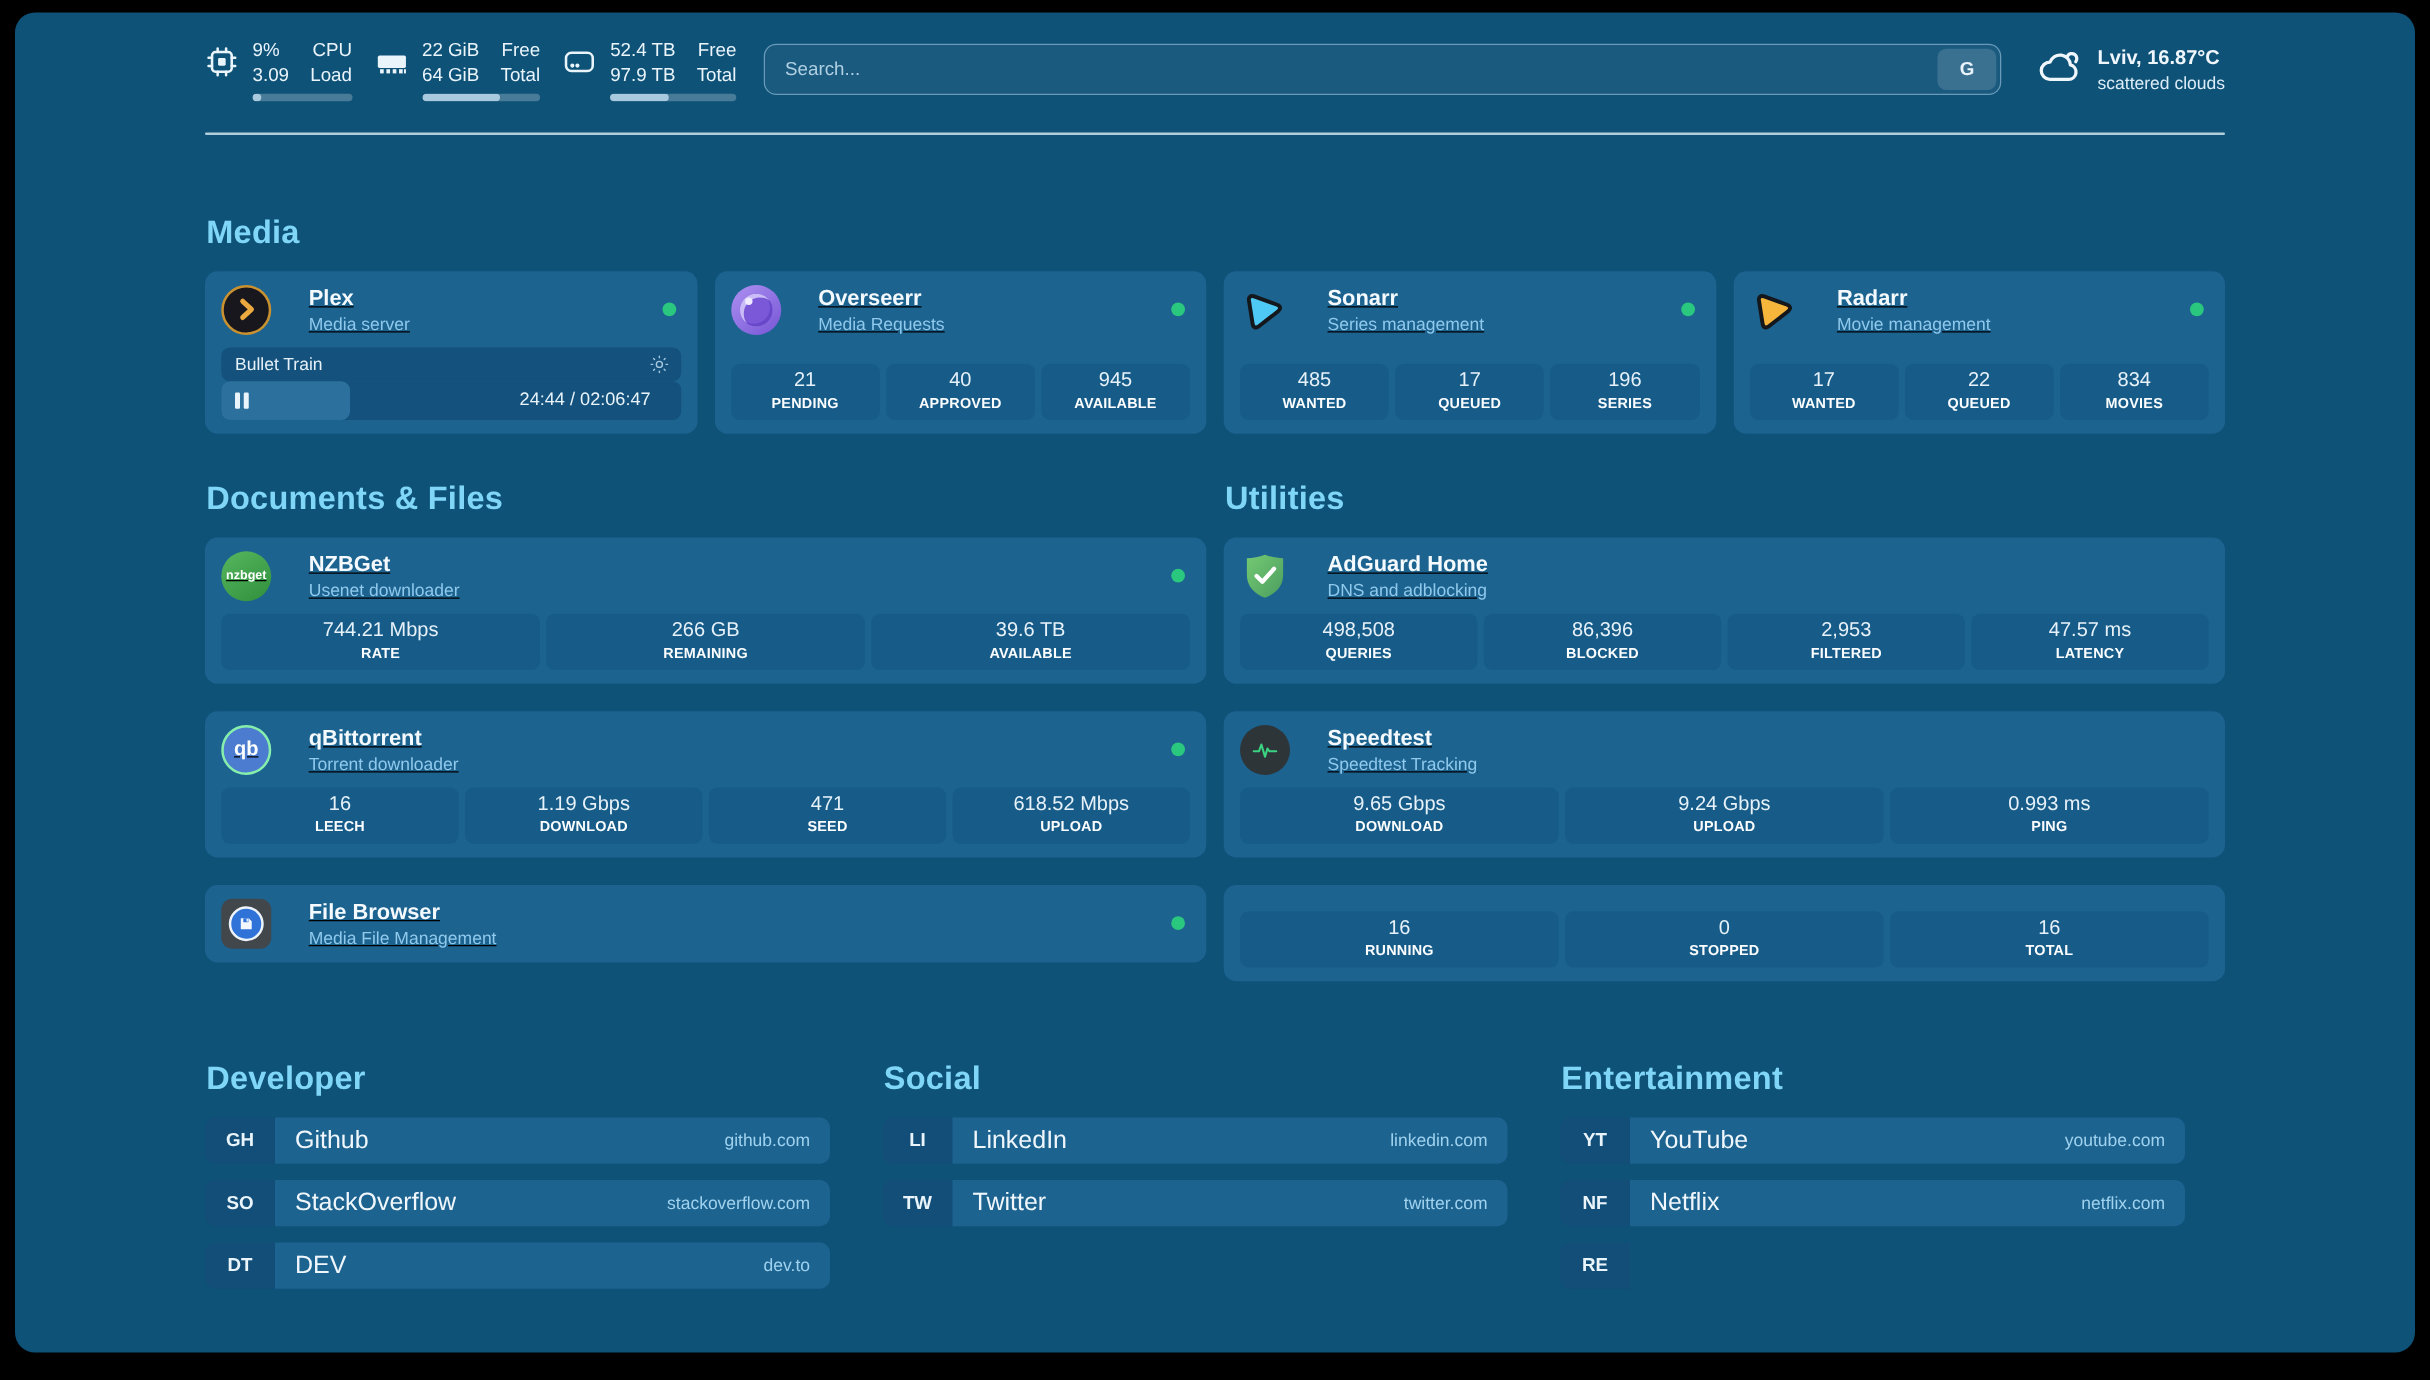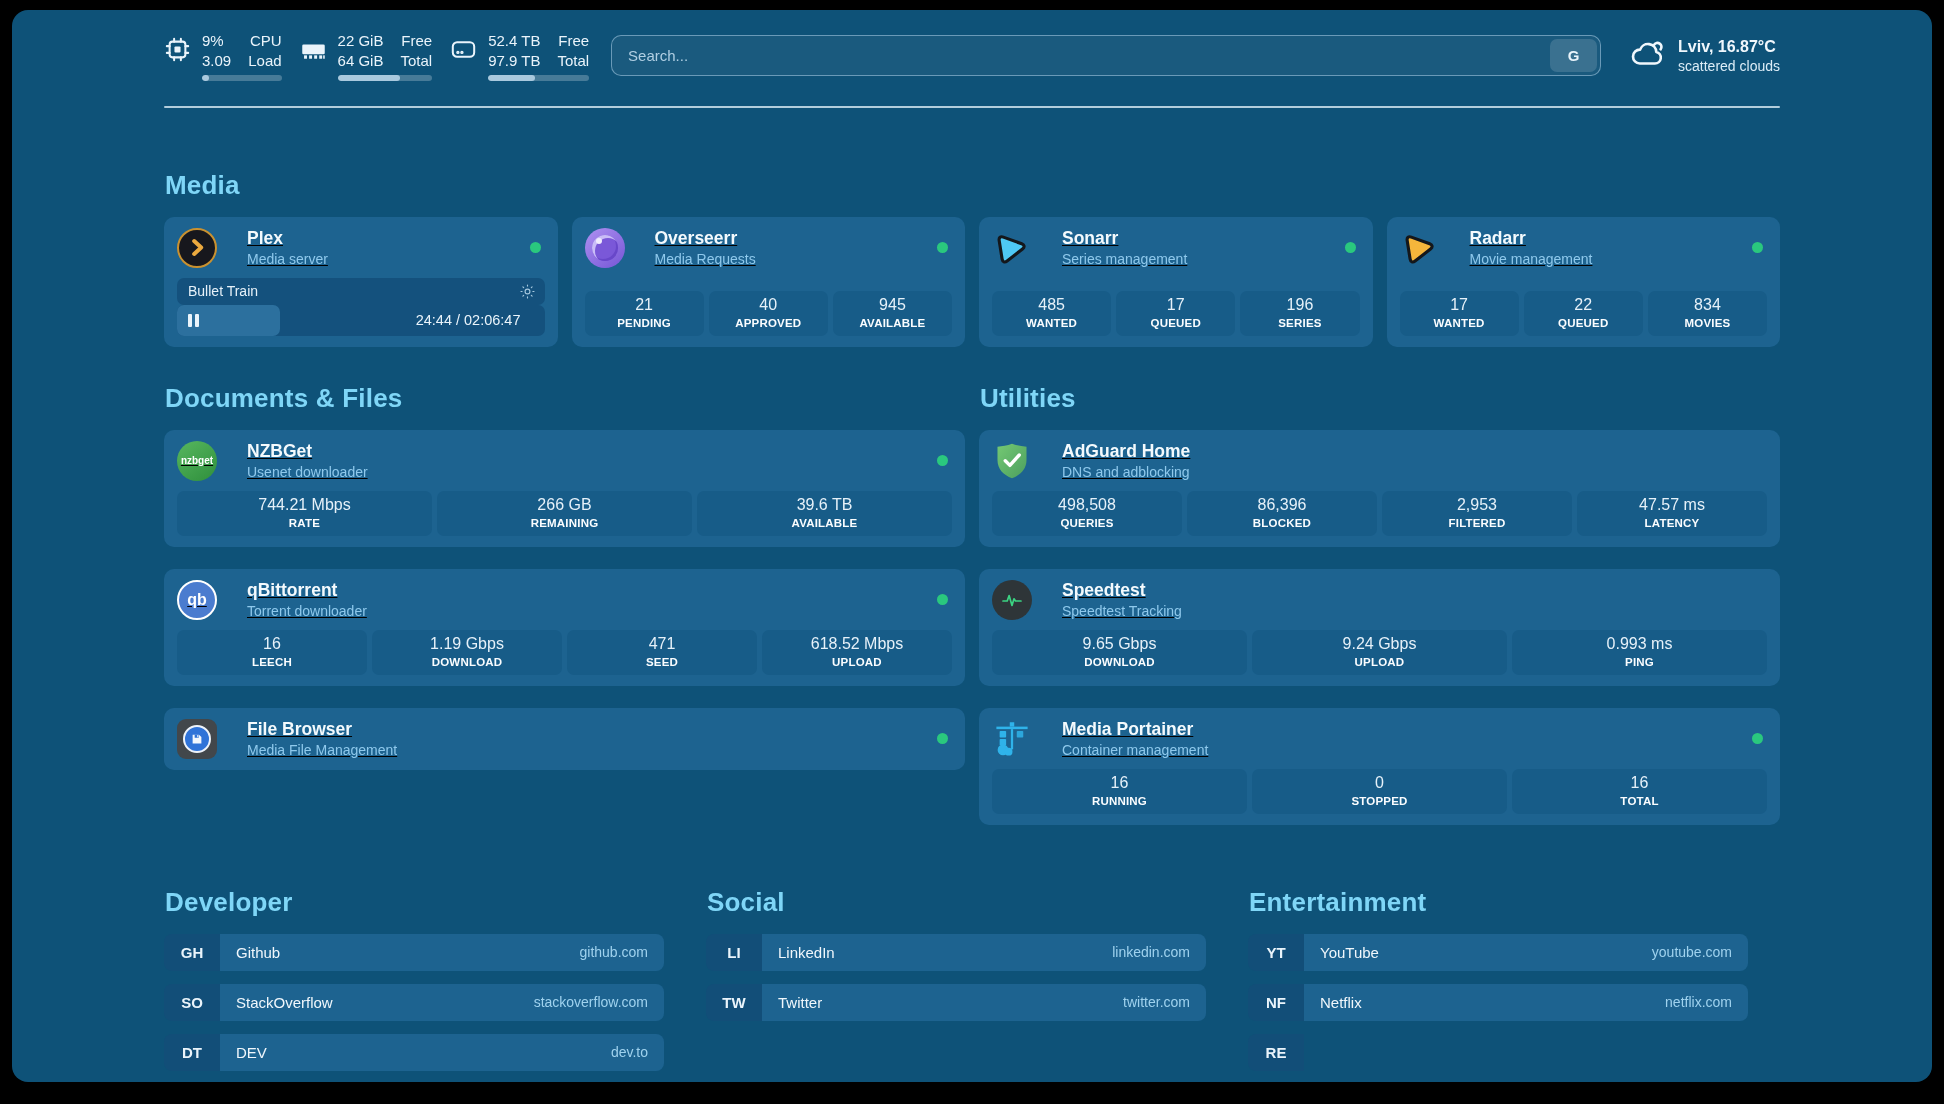--- a/index.html
+++ b/index.html
@@ -77,35 +77,35 @@
   
   .icon-circle{width:40px;height:40px;border-radius:50%;display:flex;align-items:center;justify-content:center;box-sizing:border-box;}
   .plex-badge{width:40px;height:40px;border-radius:50%;background:#17171D;border:2.5px solid #C99130;
     box-sizing:border-box;display:flex;align-items:center;justify-content:center;}
   .ovs-badge{width:40px;height:40px;border-radius:50%;background:linear-gradient(140deg,#AB8EF0 5%,#7B5BD8 90%);
     position:relative;display:block;}
   .ovs-inner{position:absolute;left:7px;top:7px;width:26px;height:26px;border-radius:50%;
     background:#7A58D8;box-shadow:inset 3px 3px 0 0 #C9BCF7, inset -2px -2px 0 0 #6847C9;}
   .ovs-dot{position:absolute;left:11px;top:10px;width:6px;height:6px;background:#EFEAFD;border-radius:50%;}
   .nzb{background:linear-gradient(145deg,#57B75F,#2F8F3C);color:#fff;font-size:10px;font-weight:700;}
-  .qb{background:#4B7CCF;border:2px solid #ffffff;color:#fff;font-size:16px;font-weight:700;}
+  .qb{background:#4B7CCF;border:2px solid #86efac;color:#fff;font-size:16px;font-weight:700;}
   .fb-badge{width:40px;height:40px;border-radius:9px;background:#42474B;display:flex;align-items:center;justify-content:center;}
   .fb-circle{width:28px;height:28px;border-radius:50%;background:#2F73D8;border:2.5px solid #EDF3FA;
     box-sizing:border-box;display:flex;align-items:center;justify-content:center;}
   .st{background:#2E3538;}
 
   
   .bookmarks{display:grid;grid-template-columns:repeat(3,500px);gap:42px;margin-top:62px;}
   .bm-rows{display:flex;flex-direction:column;gap:13px;}
   .bm-row{display:flex;height:37px;cursor:pointer;}
   .bm-abbr{width:56px;background:#124E78;border-radius:8px 0 0 8px;color:#EAF4FB;font-size:15px;
     font-weight:600;display:flex;align-items:center;justify-content:center;flex:0 0 auto;}
   .bm-main{flex:1;background:var(--c-card,#1D6390);border-radius:0 8px 8px 0;display:flex;
     align-items:center;justify-content:space-between;padding:0 16px;}
-  .bm-name{font-size:15px;color:#F0F7FC;}
+  .bm-name{font-size:20px;color:#F0F7FC;}
   .bm-domain{font-size:14px;color:#9FD2EE;}
 </style>
 </head>
 <body>
 
 <div class="screen">
   <div class="content">
 
     <header class="topbar">
       <div class="resources">
@@ -476,39 +476,20 @@
                   <div class="stat-value">9.24 Gbps</div>
                   <div class="stat-label">UPLOAD</div>
                 </div>
                 <div class="stat">
                   <div class="stat-value">0.993 ms</div>
                   <div class="stat-label">PING</div>
                 </div>
               </div>
             </div>
             <div class="card">
-              <div class="card-head">
-                <span class="svc-icon">
-                  <svg viewBox="0 0 32 32" width="40" height="40" fill="#2FB3EA">
-                    <path d="M3.5 6.1h25v2h-25z"></path>
-                    <path d="M14.2 2.6h3.6v3.5h-3.6z"></path>
-                    <path d="M15.1 8.1h1.8v16.2h-1.8z"></path>
-                    <rect x="6.1" y="9.6" width="5.2" height="5.2" rx="0.6"></rect>
-                    <rect x="6.1" y="16" width="5.2" height="5.2" rx="0.6"></rect>
-                    <rect x="19.8" y="9.6" width="5.2" height="5.2" rx="0.6" opacity="0.85"></rect>
-                    <circle cx="8.8" cy="24.7" r="4.3"></circle>
-                    <circle cx="13.3" cy="26.1" r="3.1"></circle>
-                  </svg>
-                </span>
-                <div>
-                  <div class="svc-name">Media Portainer</div>
-                  <div class="svc-desc">Container management</div>
-                </div>
-                <span class="dot"></span>
-              </div>
               <div class="stats">
                 <div class="stat">
                   <div class="stat-value">16</div>
                   <div class="stat-label">RUNNING</div>
                 </div>
                 <div class="stat">
                   <div class="stat-value">0</div>
                   <div class="stat-label">STOPPED</div>
                 </div>
                 <div class="stat">

